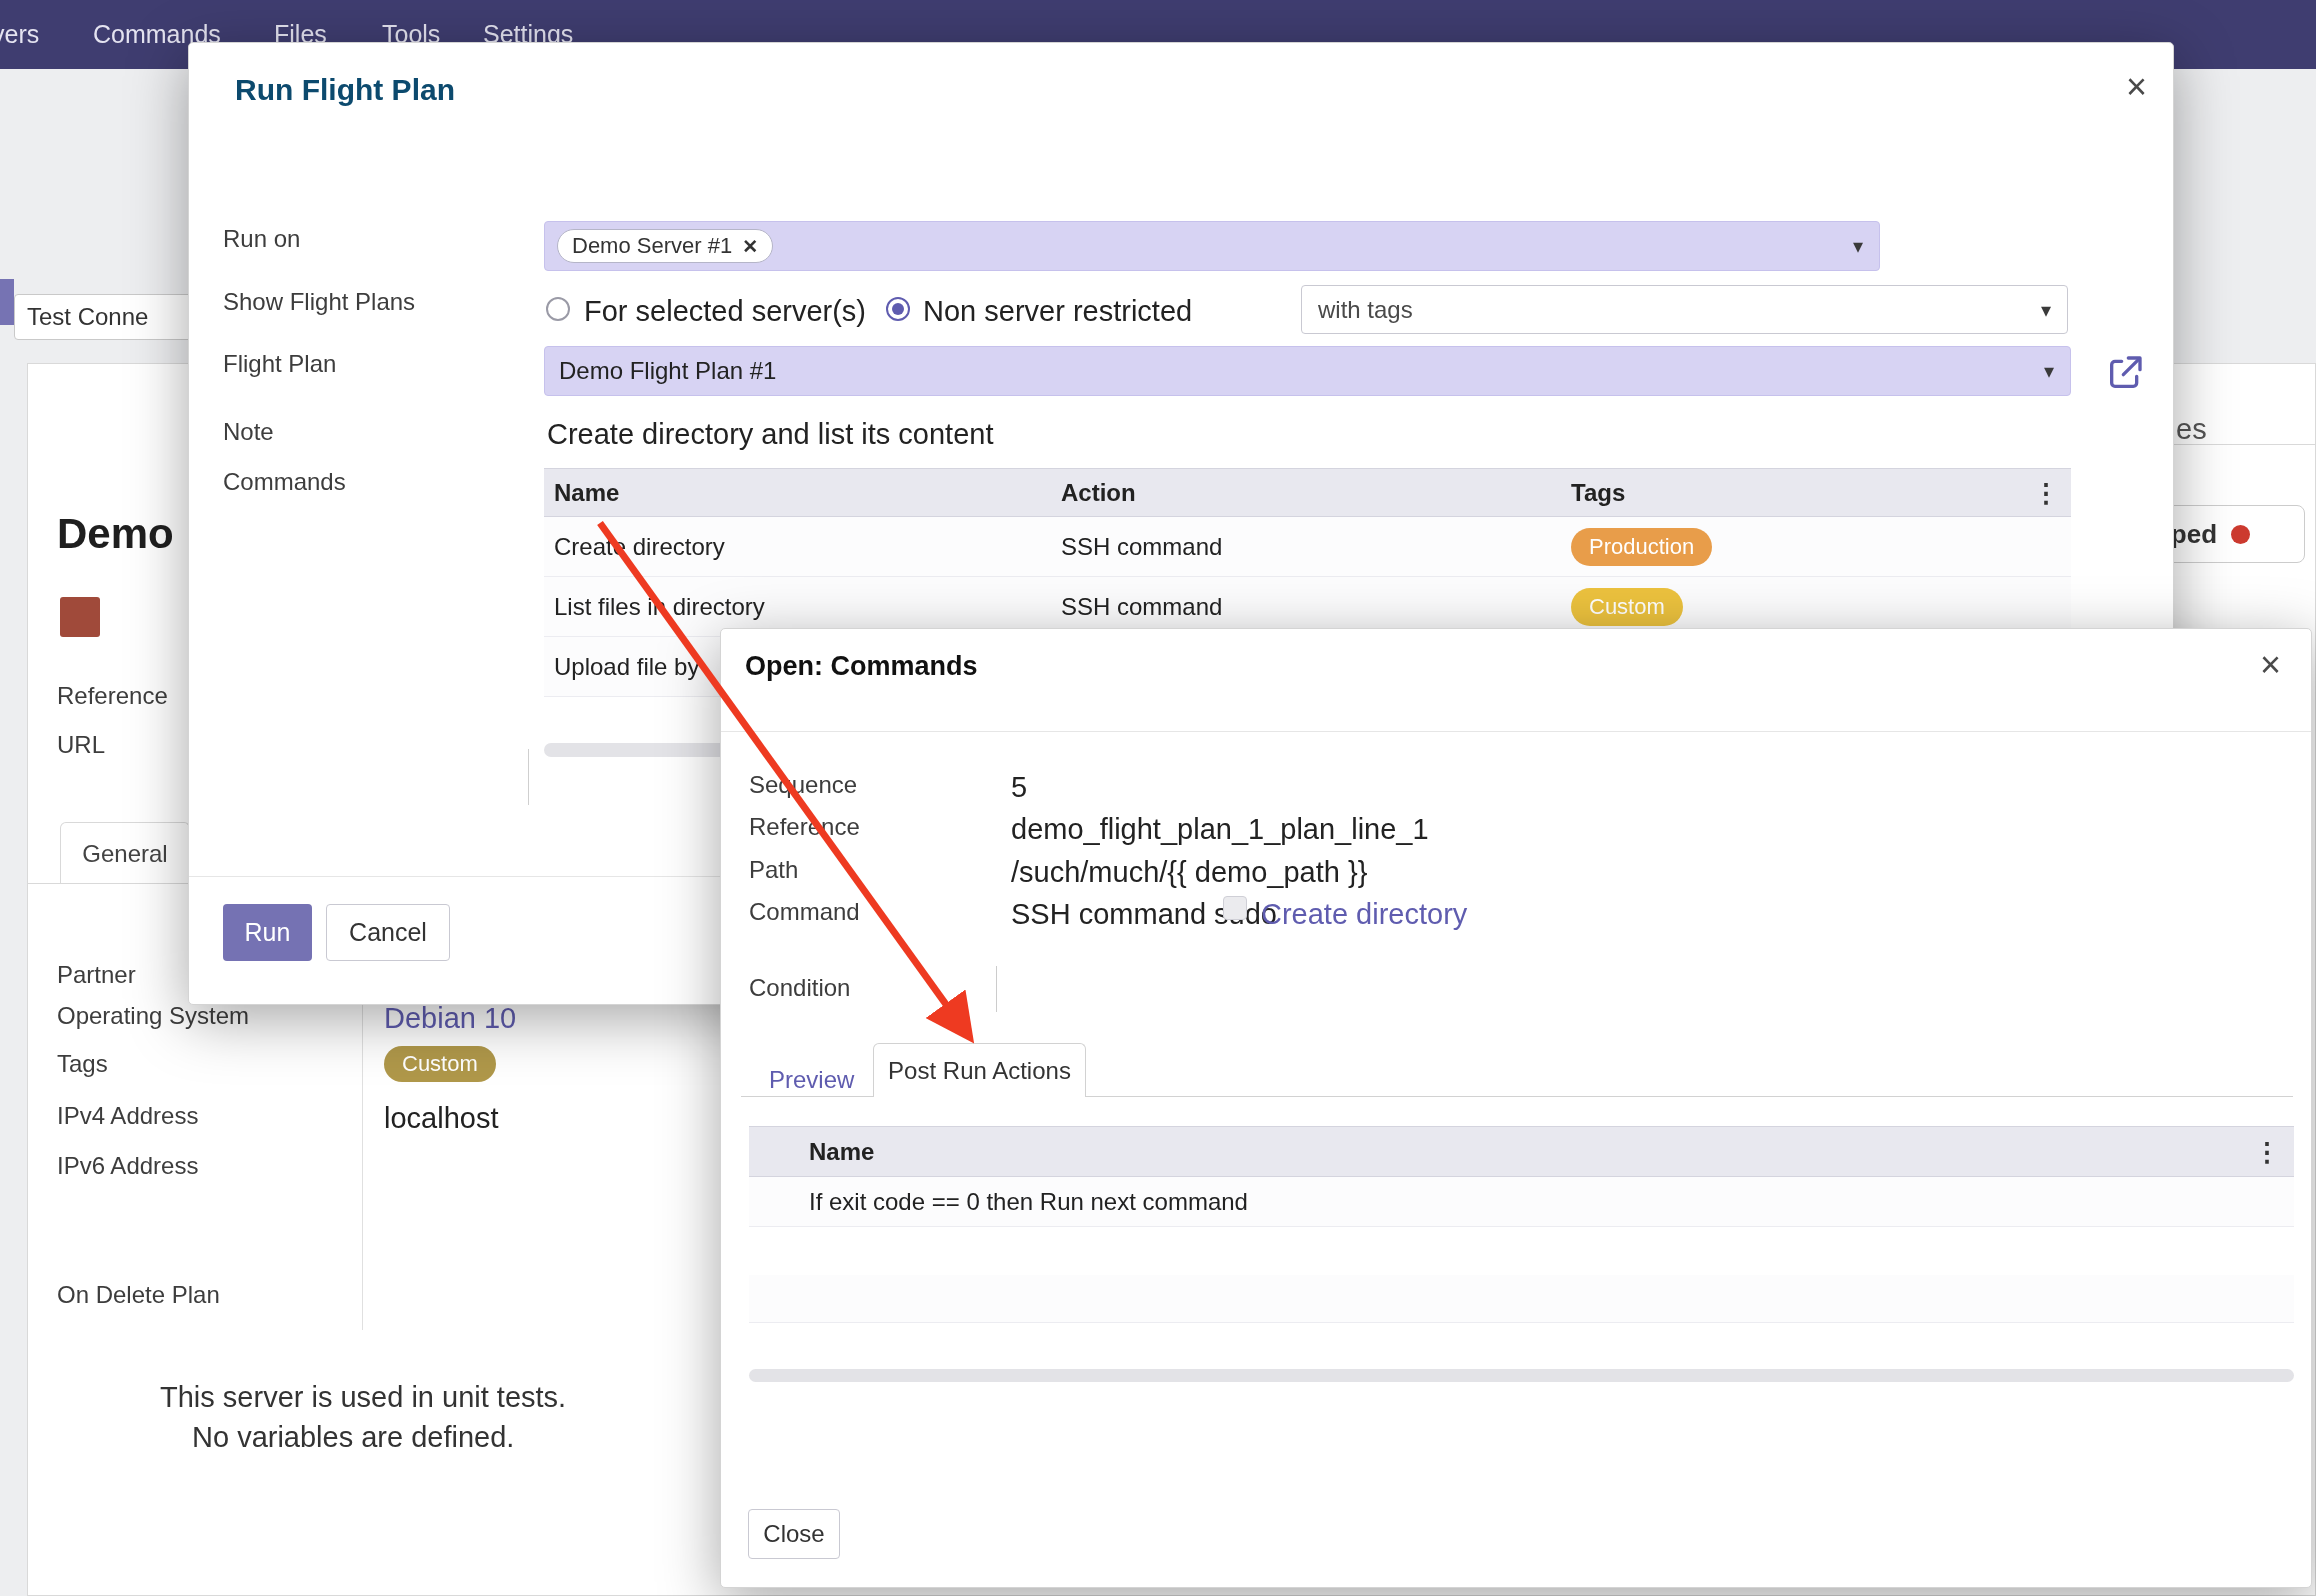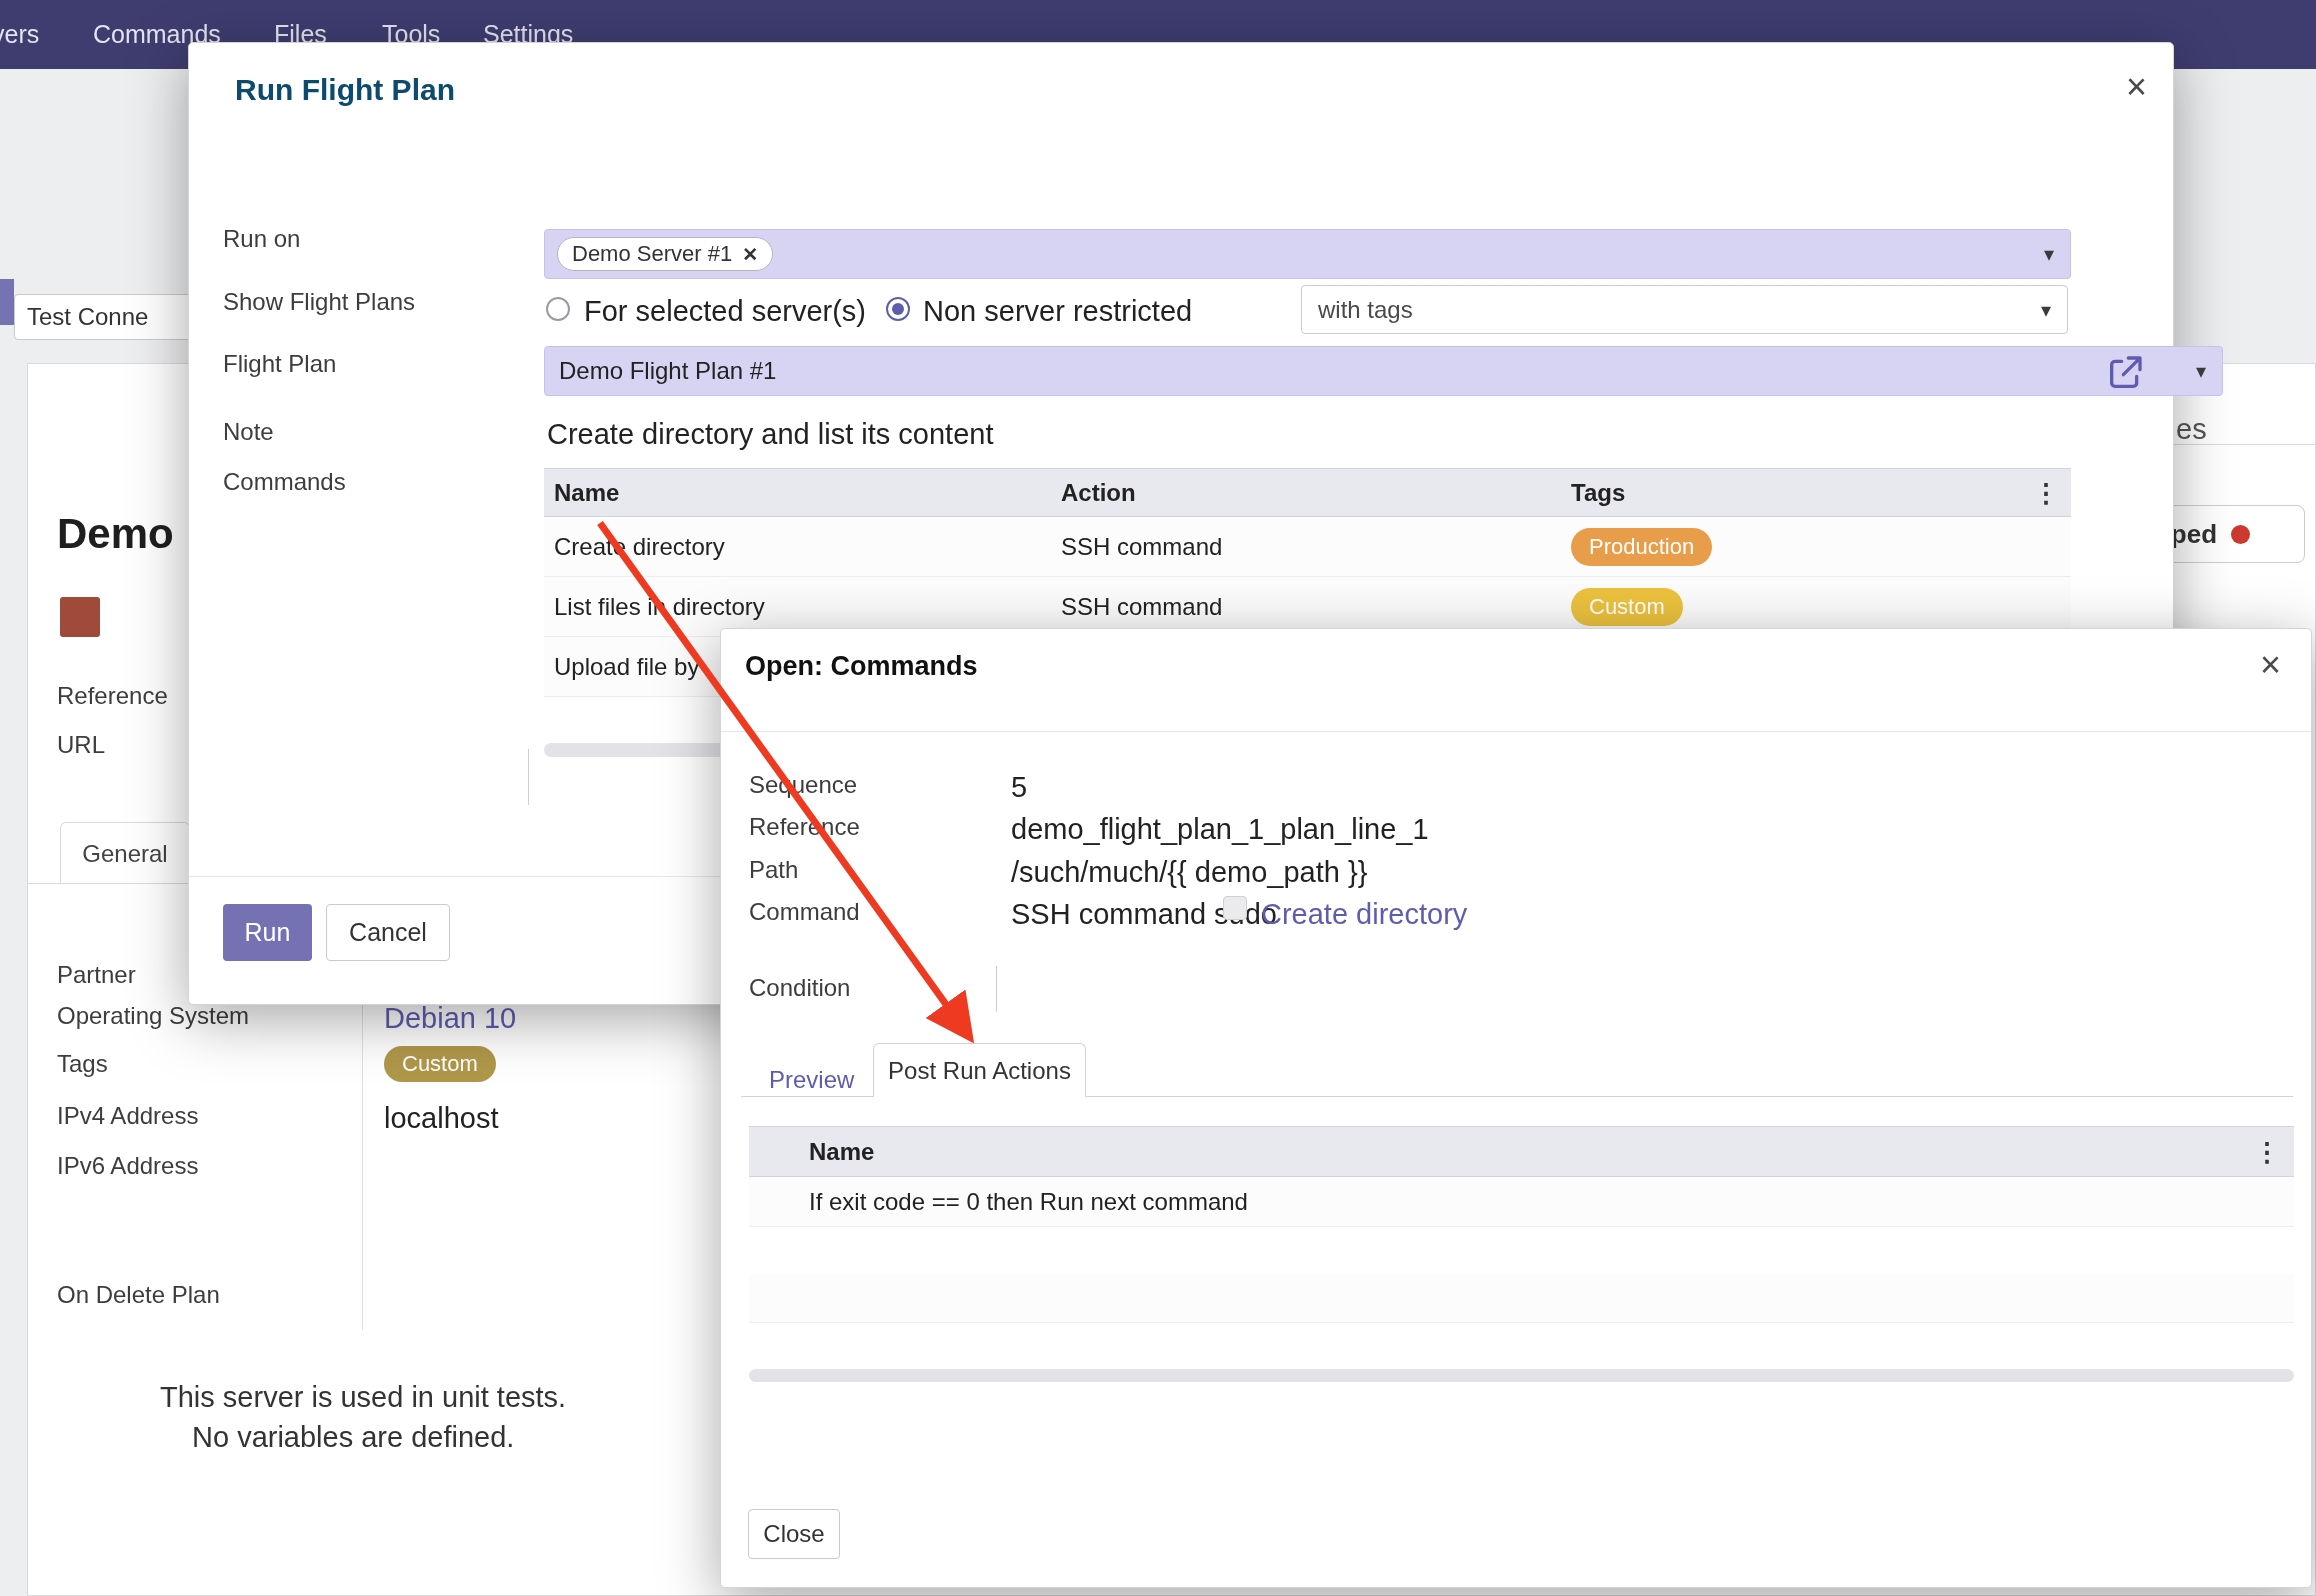--- a/index.html
+++ b/index.html
@@ -94,39 +94,39 @@
 
     <div class="abs b" style="left:26px;top:30px;font-size:30px;color:#0c4a6e;margin-left:20px;">Run Flight Plan</div>
     <span class="modal-close" style="right:26px;top:26px;">×</span>
 
     <div class="abs lbl" style="left:34px;top:182px;">Run on</div>
     <div class="abs lbl" style="left:34px;top:245px;">Show Flight Plans</div>
     <div class="abs lbl" style="left:34px;top:307px;">Flight Plan</div>
     <div class="abs lbl" style="left:34px;top:375px;">Note</div>
     <div class="abs lbl" style="left:34px;top:425px;">Commands</div>
 
-    <div class="lav" style="left:355px;top:178px;width:1527px;height:50px;margin-top:8px;">
+    <div class="lav" style="left:355px;top:178px;width:1336px;height:50px;">
       <span style="position:absolute;left:12px;top:7px;height:34px;display:inline-flex;align-items:center;gap:10px;padding:0 14px;background:#fff;border:1px solid #b5b5c8;border-radius:17px;font-size:22px;color:#333;">
         <span>Demo Server #1</span>
         <span class="b" style="font-size:19px;">✕</span>
       </span>
       <span class="caret">▾</span>
     </div>
 
     <span class="radio" style="left:357px;top:254px;"></span>
     <span class="abs val" style="left:395px;top:252px;">For selected server(s)</span>
     <span class="radio sel" style="left:697px;top:254px;"></span>
     <span class="abs val" style="left:734px;top:252px;">Non server restricted</span>
 
     <div class="abs" style="left:1112px;top:242px;width:767px;height:49px;background:#fff;border:1px solid #c9c9d2;border-radius:4px;">
       <span style="position:absolute;left:16px;top:50%;transform:translateY(-50%);font-size:24px;color:#4a4a4a;">with tags</span>
       <span class="caret">▾</span>
     </div>
 
-    <div class="lav" style="left:355px;top:303px;width:1679px;height:50px;">
+    <div class="lav" style="left:355px;top:303px;width:1527px;height:50px;">
       <span style="position:absolute;left:14px;top:50%;transform:translateY(-50%);font-size:24px;color:#222;">Demo Flight Plan #1</span>
       <span class="caret">▾</span>
     </div>
     <svg class="abs" style="left:1916px;top:310px;" width="40" height="40" viewBox="0 0 24 24" fill="none" stroke="#5f5caf" stroke-width="2" stroke-linecap="round" stroke-linejoin="round">
       <path d="M10 5 H6 a2 2 0 0 0 -2 2 v11 a2 2 0 0 0 2 2 h11 a2 2 0 0 0 2 -2 v-4"></path>
       <path d="M14 3 h7 v7"></path>
       <path d="M20.5 3.5 L11 13"></path>
     </svg>
 
     <div class="abs val" style="left:358px;top:375px;">Create directory and list its content</div>

